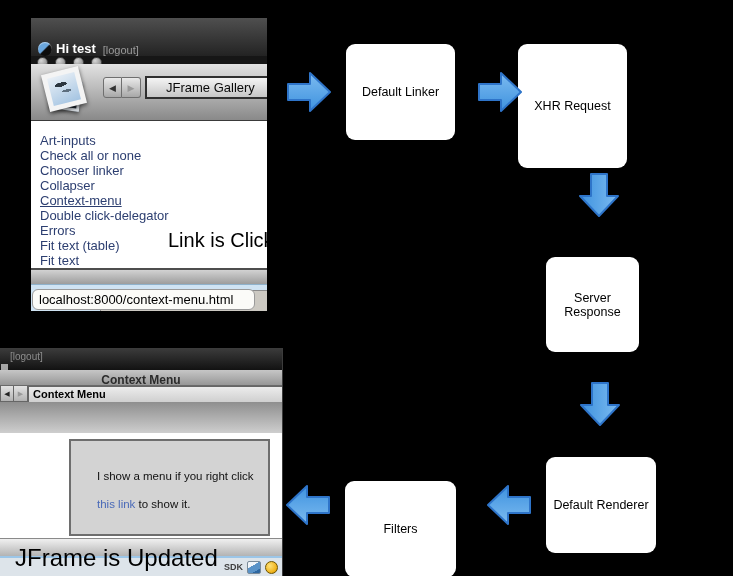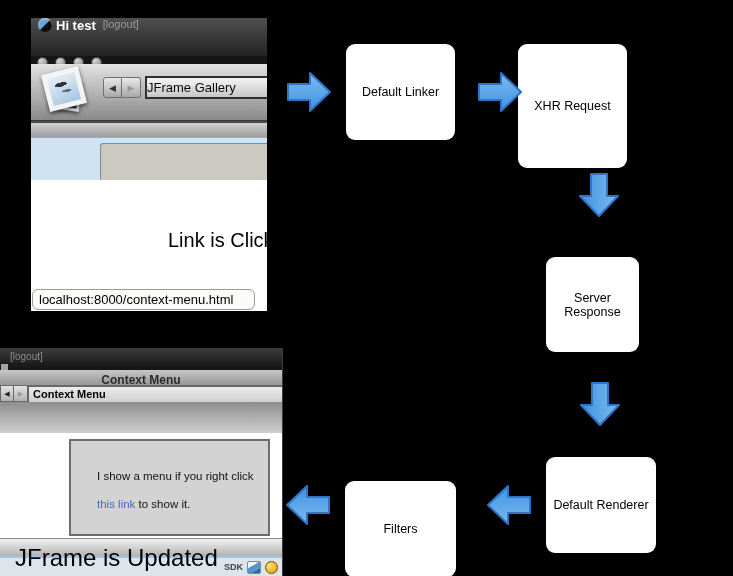--- a/index.html
+++ b/index.html
@@ -35,21 +35,21 @@
   #ann-jframe-updated { left: 15px; top: 196px; font-size: 24px; }
 
   
   #top-window {
     position: absolute; left: 31px; top: 18px; width: 236px; height: 293px;
     background: #fff; overflow: hidden;
   }
   .tw-titlebar {
     position: relative; height: 38px;
     background: linear-gradient(#4f4f4f, #232323);
-    display: flex; align-items: flex-start;
+    display: flex; align-items: flex-end;
   }
   .tw-logo {
     width: 14px; height: 14px; border-radius: 50%; margin-left: 7px;
     background: linear-gradient(135deg, #6aa6dd 0 46%, #0c0c0c 54% 100%);
     box-shadow: inset 0 1px 1px rgba(255,255,255,.5);
   }
   .tw-title { color: #fff; font-weight: bold; font-size: 13px; margin-left: 4px; }
   .tw-logout { color: #9a9a9a; font-size: 11px; margin-left: 7px; }
   .tw-circles { height: 8px; background: #161616; position: relative; overflow: hidden; }
   .tl-circle {
@@ -86,21 +86,21 @@
     width: 19px; height: 21px; border: 1px solid #6f6f6f;
     background: linear-gradient(#e9e9e9, #a8a8a8);
     font-size: 9px; display: flex; align-items: center; justify-content: center;
   }
   .nav-btn.back { border-radius: 3px 0 0 3px; color: #333; }
   .nav-btn.fwd  { border-radius: 0 3px 3px 0; color: #999; border-left: none; }
   .tw-gallery-field {
     position: absolute; left: 114px; top: 12px; right: 0; height: 23px;
     background: linear-gradient(#f4f4f4, #c6c6c6);
     border: 2px solid #2f2f2f; border-right: none;
-    font-size: 13px; color: #0a0a0a; line-height: 19px; padding-left: 0;
+    font-size: 13px; color: #0a0a0a; line-height: 19px; padding-left: 19px;
   }
   .tw-content { position: relative; height: 147px; background: #fff; padding: 12px 0 0 9px; }
   .gallery-link { display: block; font-size: 13px; line-height: 15px; color: #2c3e70; text-decoration: none; }
   .gallery-link.underlined { text-decoration: underline; }
   .tw-graybar { height: 16px; background: linear-gradient(#d2d2d2, #9d9d9d); border-top: 2px solid #4d4d4d; }
   .tw-tabstrip { position: relative; height: 43px; background: #cfe3f3; border-top: 1px solid #8fb2cc; }
   .tw-tab {
     position: absolute; left: 69px; top: 5px; right: 0; bottom: 0;
     background: #ccc9c2; border: 1px solid #8a8a8a; border-right: none; border-bottom: none;
     border-radius: 3px 0 0 0;
@@ -205,20 +205,31 @@
         <div class="gal-front">
           <div class="gal-photo"></div>
         </div>
       </div>
       <div class="tw-nav">
         <div class="nav-btn back">◀</div>
         <div class="nav-btn fwd">▶</div>
       </div>
       <div class="tw-gallery-field">JFrame Gallery</div>
     </div>
+    <div class="tw-content">
+      <a class="gallery-link">Art-inputs</a>
+      <a class="gallery-link">Check all or none</a>
+      <a class="gallery-link">Chooser linker</a>
+      <a class="gallery-link">Collapser</a>
+      <a class="gallery-link underlined">Context-menu</a>
+      <a class="gallery-link">Double click-delegator</a>
+      <a class="gallery-link">Errors</a>
+      <a class="gallery-link">Fit text (table)</a>
+      <a class="gallery-link">Fit text</a>
+    </div>
     <div class="tw-graybar"></div>
     <div class="tw-tabstrip">
       <div class="tw-tab"></div>
     </div>
     <div class="tw-status-bubble">localhost:8000/context-menu.html</div>
     <div class="annotation" id="ann-link-clicked">Link is Click</div>
   </div>
 
   <div class="flow-box" id="box-default-linker">Default Linker</div>
   <div class="flow-box" id="box-xhr-request">XHR Request</div>

